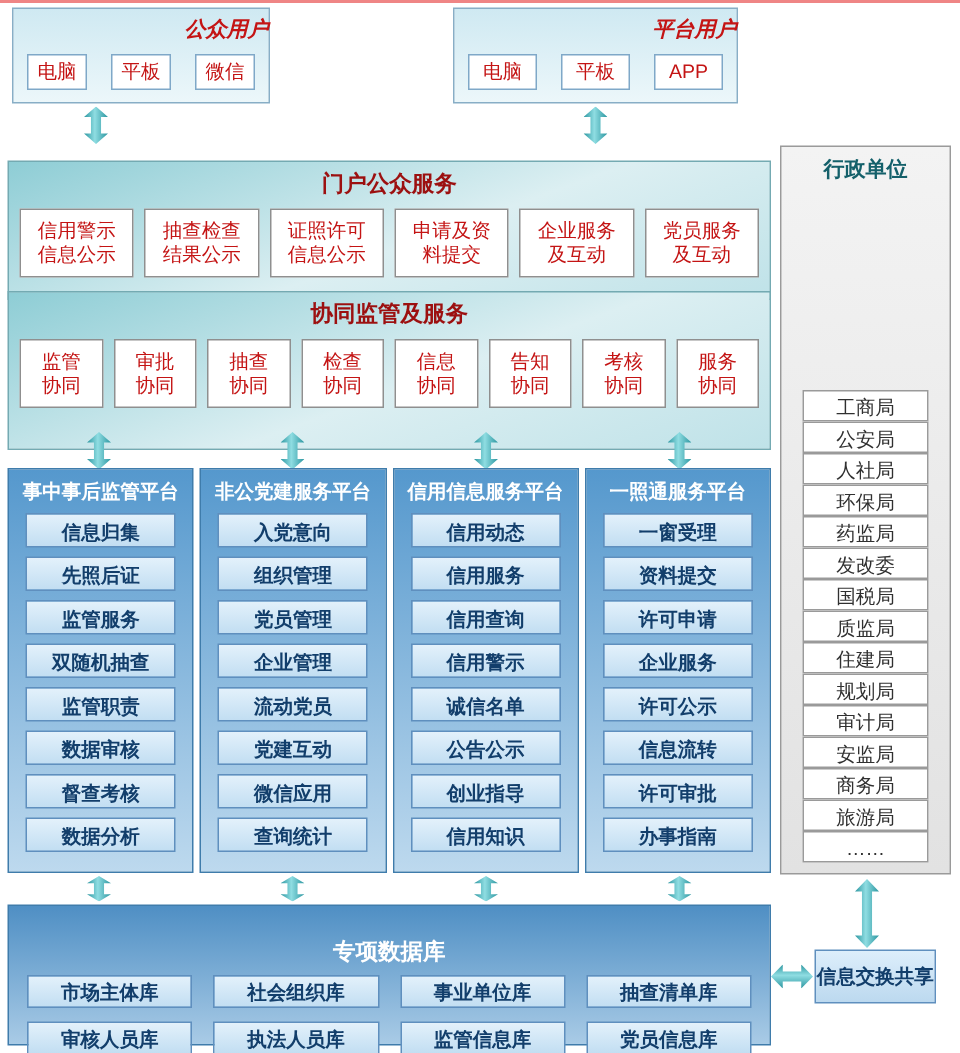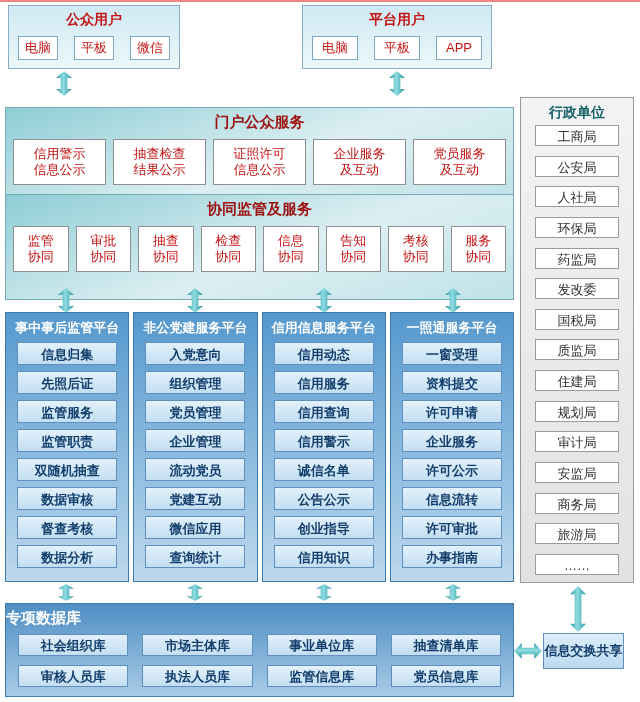--- a/index.html
+++ b/index.html
@@ -5,21 +5,21 @@
   html,body{margin:0;padding:0;background:#fff;}
   .stage{position:relative;width:640px;height:702px;background:#fff;overflow:hidden;
          font-family:"Liberation Sans",sans-serif;}
   .topline{position:absolute;left:0;top:0;width:640px;height:2px;background:#ef8585;}
 
   
   .usergroup{position:absolute;top:5px;height:64px;border:1px solid #88aec6;
              background:linear-gradient(180deg,#cfe9f2,#ecf7fa);box-sizing:border-box;}
   .ug-left{left:8px;width:172px;}
   .ug-right{left:302px;width:190px;}
-  .ug-title{text-align:center;color:#c41414;font-weight:bold;font-size:14px;padding-top:5px;}
+  .ug-title{text-align:right;color:#c41414;font-weight:bold;font-size:14px;padding-top:5px;font-style:italic;}
   .ug-devices{display:flex;gap:16px;padding:7px 9px 0;}
   .device{flex:1;height:22px;line-height:22px;text-align:center;background:#fff;
           border:1px solid #7fa8c8;color:#c41414;font-size:13px;}
 
   
   .section{position:absolute;left:5px;width:509px;border:1px solid #74aab2;box-sizing:border-box;
            background:linear-gradient(160deg,#8ecdd5,#dcefF2 55%,#bfe2e8);}
   .portal{top:107px;height:93px;}
   .collab{top:194px;height:106px;}
   .sec-title{text-align:center;font-weight:bold;font-size:15px;color:#9c1010;padding-top:5px;}
@@ -44,30 +44,30 @@
             background:linear-gradient(180deg,#5598cd,#bdd9ee);}
   .plat-title{color:#fff;font-weight:bold;font-size:13px;text-align:center;padding:6px 0 3px;}
   .plat-items{display:flex;flex-direction:column;gap:6px;align-items:center;margin-top:2px;}
   .blue-item{width:100px;height:23px;line-height:23px;text-align:center;
              background:linear-gradient(180deg,#e3f1fb,#c2def2);border:1px solid #5f8fbe;
              color:#123e6b;font-size:13px;font-weight:bold;box-sizing:border-box;}
 
   
   .database{position:absolute;left:5px;top:603px;width:509px;height:94px;border:1px solid #3f7cab;
             box-sizing:border-box;background:linear-gradient(180deg,#4f8fc4,#a9cbe6);}
-  .db-title{color:#fff;font-weight:bold;font-size:15px;text-align:left;padding:5px 0 2px;font-family:Liberation Serif, serif;}
+  .db-title{color:#fff;font-weight:bold;font-size:15px;text-align:center;padding:21px 0 2px;font-family:Liberation Serif, serif;}
   .db-grid{display:grid;grid-template-columns:repeat(4,1fr);gap:9px 14px;padding:4px 12px 0;}
   .db-grid .blue-item{width:auto;height:22px;line-height:22px;}
 
   
   .admin{position:absolute;left:520px;top:97px;width:114px;height:486px;border:1px solid #9a9a9a;
          box-sizing:border-box;background:linear-gradient(180deg,#f3f3f3,#e2e2e2);
          display:flex;flex-direction:column;}
   .admin-title{text-align:center;font-weight:bold;font-size:14px;color:#14606a;padding-top:6px;}
-  .admin-items{flex:1;display:flex;flex-direction:column;justify-content:space-between;
+  .admin-items{flex:1;display:flex;flex-direction:column;justify-content:flex-end;
                align-items:center;padding:3px 0 7px;}
   .admin-item{width:84px;height:21px;line-height:21px;text-align:center;background:#fff;
               border:1px solid #9a9a9a;color:#303030;font-size:13px;box-sizing:border-box;}
 
   
   .exchange{position:absolute;left:543px;top:633px;width:81px;height:36px;box-sizing:border-box;
             background:linear-gradient(180deg,#ddeefb,#bcd9ef);border:1px solid #5f8fbe;
             color:#123e6b;font-size:13px;font-weight:bold;
             display:flex;align-items:center;justify-content:center;}
 </style>
@@ -99,20 +99,22 @@
 
   <div class="section portal">
     <div class="sec-title">门户公众服务</div>
     <div class="sec-items">
         <div class="teal-item">信用警示
 信息公示</div>
         <div class="teal-item">抽查检查
 结果公示</div>
         <div class="teal-item">证照许可
 信息公示</div>
+        <div class="teal-item">申请及资
+料提交</div>
         <div class="teal-item">企业服务
 及互动</div>
         <div class="teal-item">党员服务
 及互动</div>
       </div>
   </div>
 
   <div class="section collab">
     <div class="sec-title">协同监管及服务</div>
     <div class="sec-items">
@@ -140,22 +142,22 @@
   <div class="varrow" style="left:316px;top:288px;"></div>
   <div class="varrow" style="left:445px;top:288px;"></div>
 
   <div class="platforms">
     <div class="platform">
       <div class="plat-title">事中事后监管平台</div>
       <div class="plat-items">
           <div class="blue-item">信息归集</div>
           <div class="blue-item">先照后证</div>
           <div class="blue-item">监管服务</div>
+          <div class="blue-item">双随机抽查</div>
           <div class="blue-item">监管职责</div>
-          <div class="blue-item">双随机抽查</div>
           <div class="blue-item">数据审核</div>
           <div class="blue-item">督查考核</div>
           <div class="blue-item">数据分析</div>
         </div>
     </div>
     <div class="platform">
       <div class="plat-title">非公党建服务平台</div>
       <div class="plat-items">
           <div class="blue-item">入党意向</div>
           <div class="blue-item">组织管理</div>
@@ -196,22 +198,22 @@
   </div>
 
   <div class="varrow" style="left:58px;top:584px;height:17px;"></div>
   <div class="varrow" style="left:187px;top:584px;height:17px;"></div>
   <div class="varrow" style="left:316px;top:584px;height:17px;"></div>
   <div class="varrow" style="left:445px;top:584px;height:17px;"></div>
 
   <div class="database">
     <div class="db-title">专项数据库</div>
     <div class="db-grid">
+        <div class="blue-item">市场主体库</div>
         <div class="blue-item">社会组织库</div>
-        <div class="blue-item">市场主体库</div>
         <div class="blue-item">事业单位库</div>
         <div class="blue-item">抽查清单库</div>
         <div class="blue-item">审核人员库</div>
         <div class="blue-item">执法人员库</div>
         <div class="blue-item">监管信息库</div>
         <div class="blue-item">党员信息库</div>
       </div>
   </div>
 
   <div class="admin">

